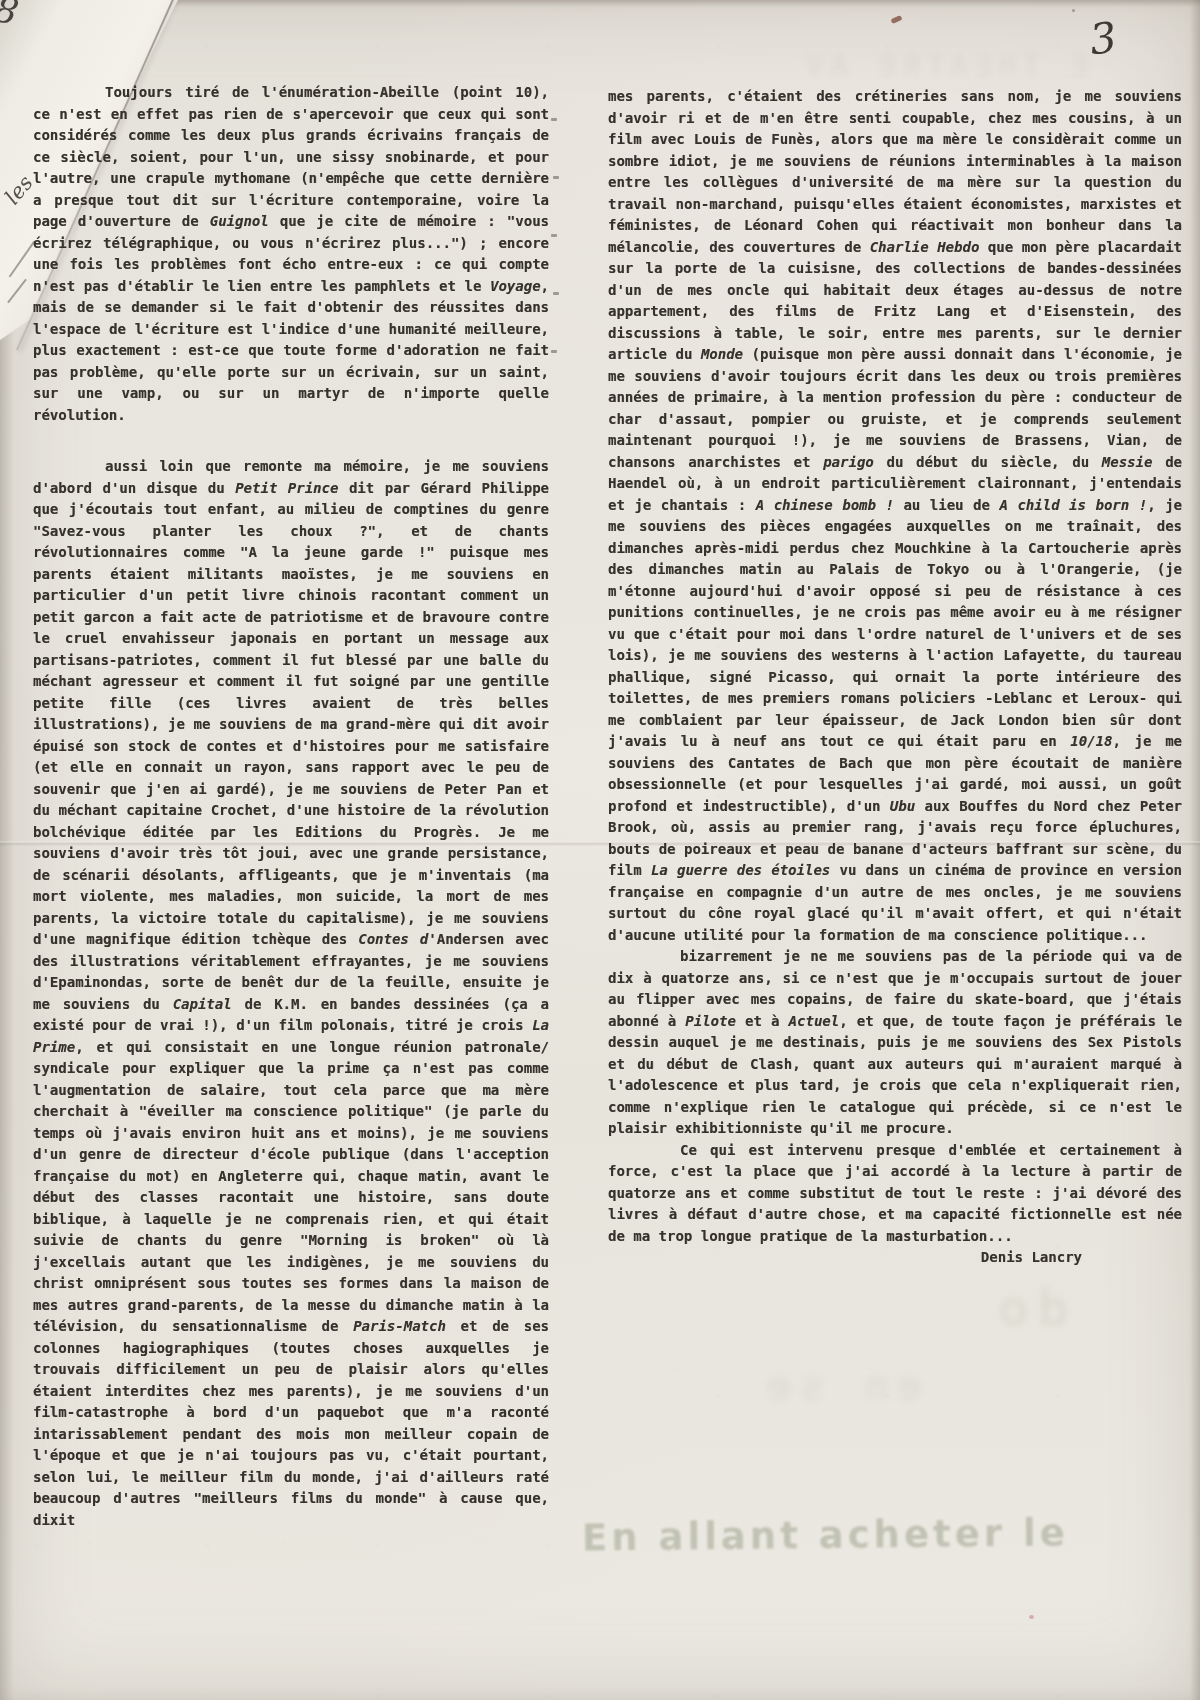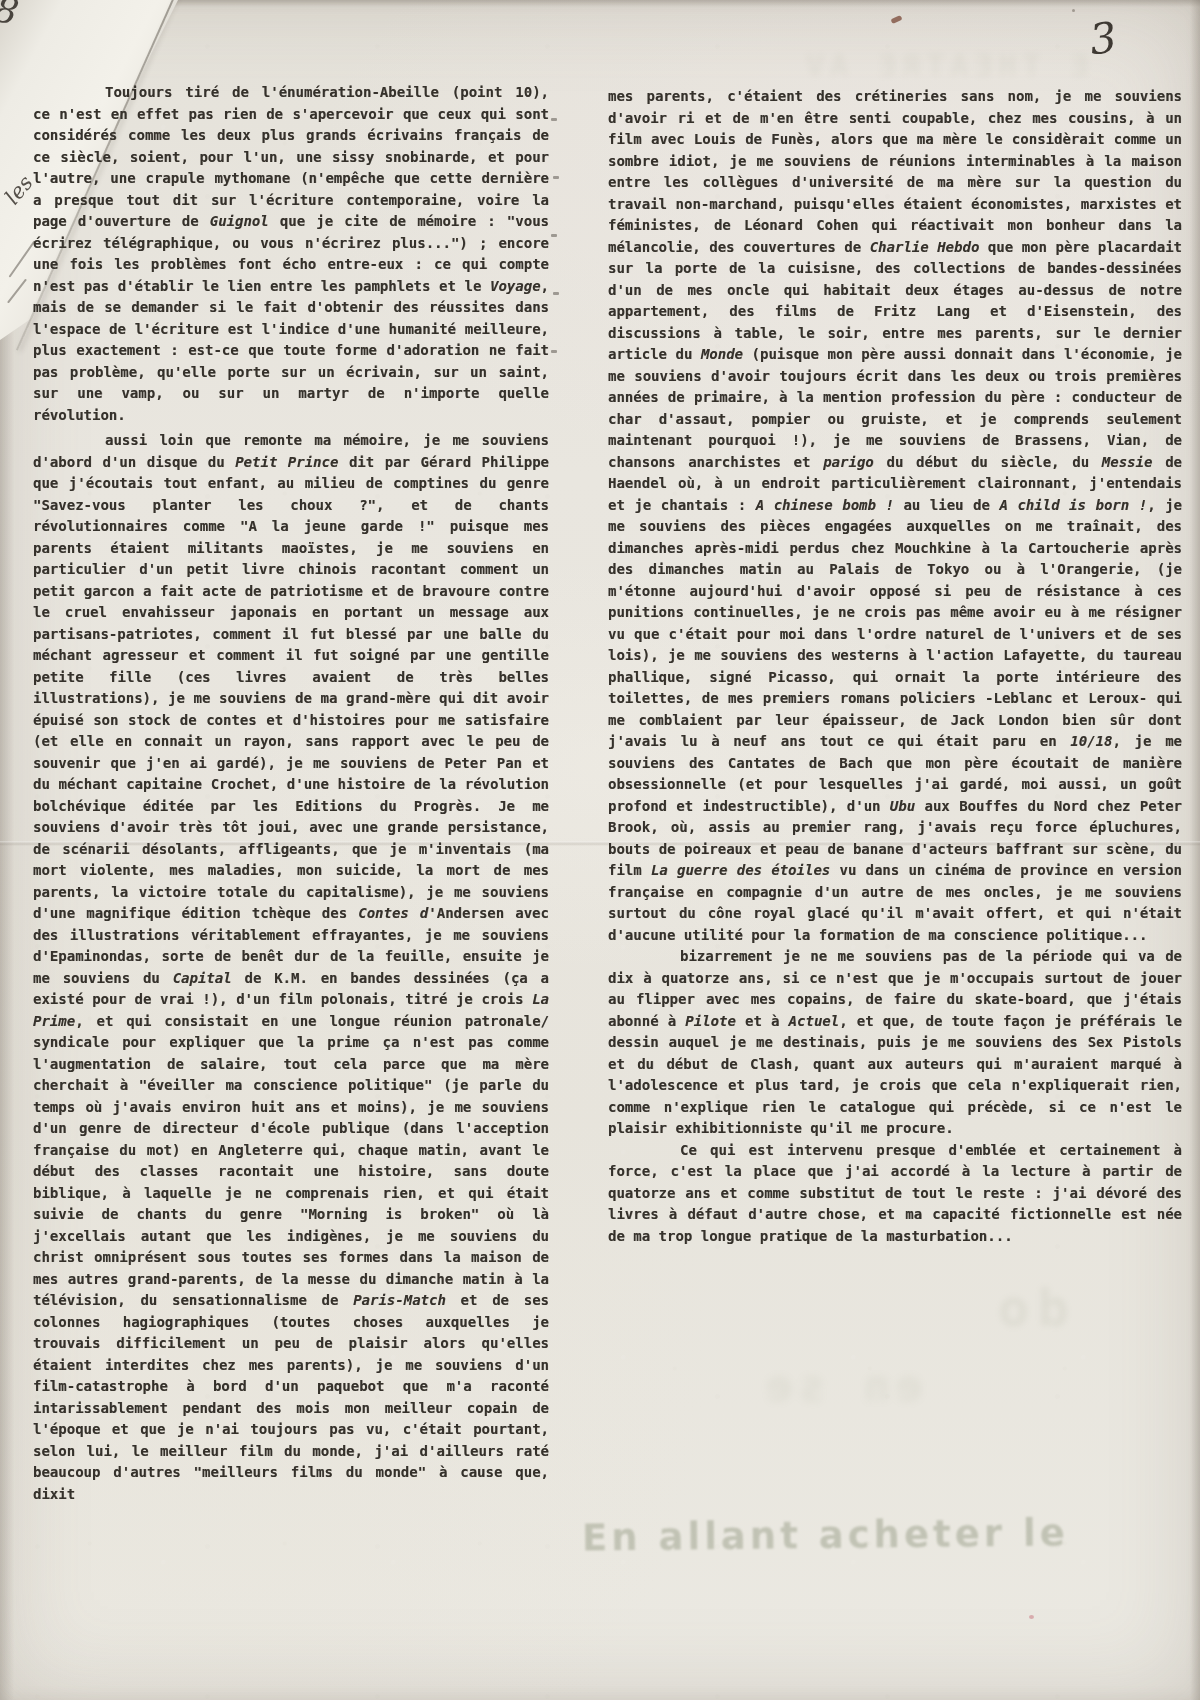--- a/index.html
+++ b/index.html
@@ -63,21 +63,21 @@
     position:absolute;
     color:#35312b;
     font-size:14px; line-height:21.5px; font-weight:bold;
     text-align:justify;
     text-shadow:.3px .3px 0 rgba(53,48,42,.38);
   }
   .col-left  { left:33px;  top:82px; width:516px; }
   .col-right { left:608px; top:86px; width:574px; }
   .col p { margin:0; }
   .col p.indent { text-indent:72px; }
-  .col p.gap { margin-top:4px; }
+  .col p.gap { margin-top:30px; }
   .col i { font-style:italic; }
   .signature { margin-top:12px; text-align:right; padding-right:100px; }
 
   
   .page-number {
     position:absolute; left:1090px; top:14px;
     font:italic 42px "DejaVu Serif", serif; color:#3e3933;
     transform:rotate(-7deg);
   }
   .dot-above-number { position:absolute; left:1072px; top:9px; width:3px; height:3px;
@@ -145,15 +145,16 @@
         <p class="indent gap"><span>aussi loin que remonte ma mémoire, je me souviens d'abord d'un disque du </span><i>Petit Prince</i><span> dit par Gérard Philippe que j'écoutais tout enfant, au milieu de comptines du genre "Savez-vous planter les choux ?", et de chants révolutionnaires comme "A la jeune garde !" puisque mes parents étaient militants maoïstes, je me souviens en particulier d'un petit livre chinois racontant comment un petit garcon a fait acte de patriotisme et de bravoure contre le cruel envahisseur japonais en portant un message aux partisans-patriotes, comment il fut blessé par une balle du méchant agresseur et comment il fut soigné par une gentille petite fille (ces livres avaient de très belles illustrations), je me souviens de ma grand-mère qui dit avoir épuisé son stock de contes et d'histoires pour me satisfaire (et elle en connait un rayon, sans rapport avec le peu de souvenir que j'en ai gardé), je me souviens de Peter Pan et du méchant capitaine Crochet, d'une histoire de la révolution bolchévique éditée par les Editions du Progrès. Je me souviens d'avoir très tôt joui, avec une grande persistance, de scénarii désolants, affligeants, que je m'inventais (ma mort violente, mes maladies, mon suicide, la mort de mes parents, la victoire totale du capitalisme), je me souviens d'une magnifique édition tchèque des </span><i>Contes d</i><span>'Andersen avec des illustrations véritablement effrayantes, je me souviens d'Epaminondas, sorte de benêt dur de la feuille, ensuite je me souviens du </span><i>Capital</i><span> de K.M. en bandes dessinées (ça a existé pour de vrai !), d'un film polonais, titré je crois </span><i>La Prime</i><span>, et qui consistait en une longue réunion patronale/ syndicale pour expliquer que la prime ça n'est pas comme l'augmentation de salaire, tout cela parce que ma mère cherchait à "éveiller ma conscience politique" (je parle du temps où j'avais environ huit ans et moins), je me souviens d'un genre de directeur d'école publique (dans l'acception française du mot) en Angleterre qui, chaque matin, avant le début des classes racontait une histoire, sans doute biblique, à laquelle je ne comprenais rien, et qui était suivie de chants du genre "Morning is broken" où là j'excellais autant que les indigènes, je me souviens du christ omniprésent sous toutes ses formes dans la maison de mes autres grand-parents, de la messe du dimanche matin à la télévision, du sensationnalisme de </span><i>Paris-Match</i><span> et de ses colonnes hagiographiques (toutes choses auxquelles je trouvais difficilement un peu de plaisir alors qu'elles étaient interdites chez mes parents), je me souviens d'un film-catastrophe à bord d'un paquebot que m'a raconté intarissablement pendant des mois mon meilleur copain de l'époque et que je n'ai toujours pas vu, c'était pourtant, selon lui, le meilleur film du monde, j'ai d'ailleurs raté beaucoup d'autres "meilleurs films du monde" à cause que, dixit</span></p>
       </div>
   </div>
 
   <div class="col col-right">
     <div>
         <p class=""><span>mes parents, c'étaient des crétineries sans nom, je me souviens d'avoir ri et de m'en être senti coupable, chez mes cousins, à un film avec Louis de Funès, alors que ma mère le considèrait comme un sombre idiot, je me souviens de réunions interminables à la maison entre les collègues d'université de ma mère sur la question du travail non-marchand, puisqu'elles étaient économistes, marxistes et féministes, de Léonard Cohen qui réactivait mon bonheur dans la mélancolie, des couvertures de </span><i>Charlie Hebdo</i><span> que mon père placardait sur la porte de la cuisisne, des collections de bandes-dessinées d'un de mes oncle qui habitait deux étages au-dessus de notre appartement, des films de Fritz Lang et d'Eisenstein, des discussions à table, le soir, entre mes parents, sur le dernier article du </span><i>Monde</i><span> (puisque mon père aussi donnait dans l'économie, je me souviens d'avoir toujours écrit dans les deux ou trois premières années de primaire, à la mention profession du père : conducteur de char d'assaut, pompier ou gruiste, et je comprends seulement maintenant pourquoi !), je me souviens de Brassens, Vian, de chansons anarchistes et </span><i>parigo</i><span> du début du siècle, du </span><i>Messie</i><span> de Haendel où, à un endroit particulièrement claironnant, j'entendais et je chantais : </span><i>A chinese bomb !</i><span> au lieu de </span><i>A child is born !</i><span>, je me souviens des pièces engagées auxquelles on me traînait, des dimanches après-midi perdus chez Mouchkine à la Cartoucherie après des dimanches matin au Palais de Tokyo ou à l'Orangerie, (je m'étonne aujourd'hui d'avoir opposé si peu de résistance à ces punitions continuelles, je ne crois pas même avoir eu à me résigner vu que c'était pour moi dans l'ordre naturel de l'univers et de ses lois), je me souviens des westerns à l'action Lafayette, du taureau phallique, signé Picasso, qui ornait la porte intérieure des toilettes, de mes premiers romans policiers -Leblanc et Leroux- qui me comblaient par leur épaisseur, de Jack London bien sûr dont j'avais lu à neuf ans tout ce qui était paru en </span><i>10/18</i><span>, je me souviens des Cantates de Bach que mon père écoutait de manière obsessionnelle (et pour lesquelles j'ai gardé, moi aussi, un goût profond et indestructible), d'un </span><i>Ubu</i><span> aux Bouffes du Nord chez Peter Brook, où, assis au premier rang, j'avais reçu force épluchures, bouts de poireaux et peau de banane d'acteurs baffrant sur scène, du film </span><i>La guerre des étoiles</i><span> vu dans un cinéma de province en version française en compagnie d'un autre de mes oncles, je me souviens surtout du cône royal glacé qu'il m'avait offert, et qui n'était d'aucune utilité pour la formation de ma conscience politique...</span></p>
         <p class="indent"><span>bizarrement je ne me souviens pas de la période qui va de dix à quatorze ans, si ce n'est que je m'occupais surtout de jouer au flipper avec mes copains, de faire du skate-board, que j'étais abonné à </span><i>Pilote</i><span> et à </span><i>Actuel</i><span>, et que, de toute façon je préférais le dessin auquel je me destinais, puis je me souviens des Sex Pistols et du début de Clash, quant aux auteurs qui m'auraient marqué à l'adolescence et plus tard, je crois que cela n'expliquerait rien, comme n'explique rien le catalogue qui précède, si ce n'est le plaisir exhibitionniste qu'il me procure.</span></p>
         <p class="indent"><span>Ce qui est intervenu presque d'emblée et certainement à force, c'est la place que j'ai accordé à la lecture à partir de quatorze ans et comme substitut de tout le reste : j'ai dévoré des livres à défaut d'autre chose, et ma capacité fictionnelle est née de ma trop longue pratique de la masturbation...</span></p>
       </div>
+    <p class="signature">Denis Lancry</p>
   </div>
 
 </div>
 
 </body></html>

